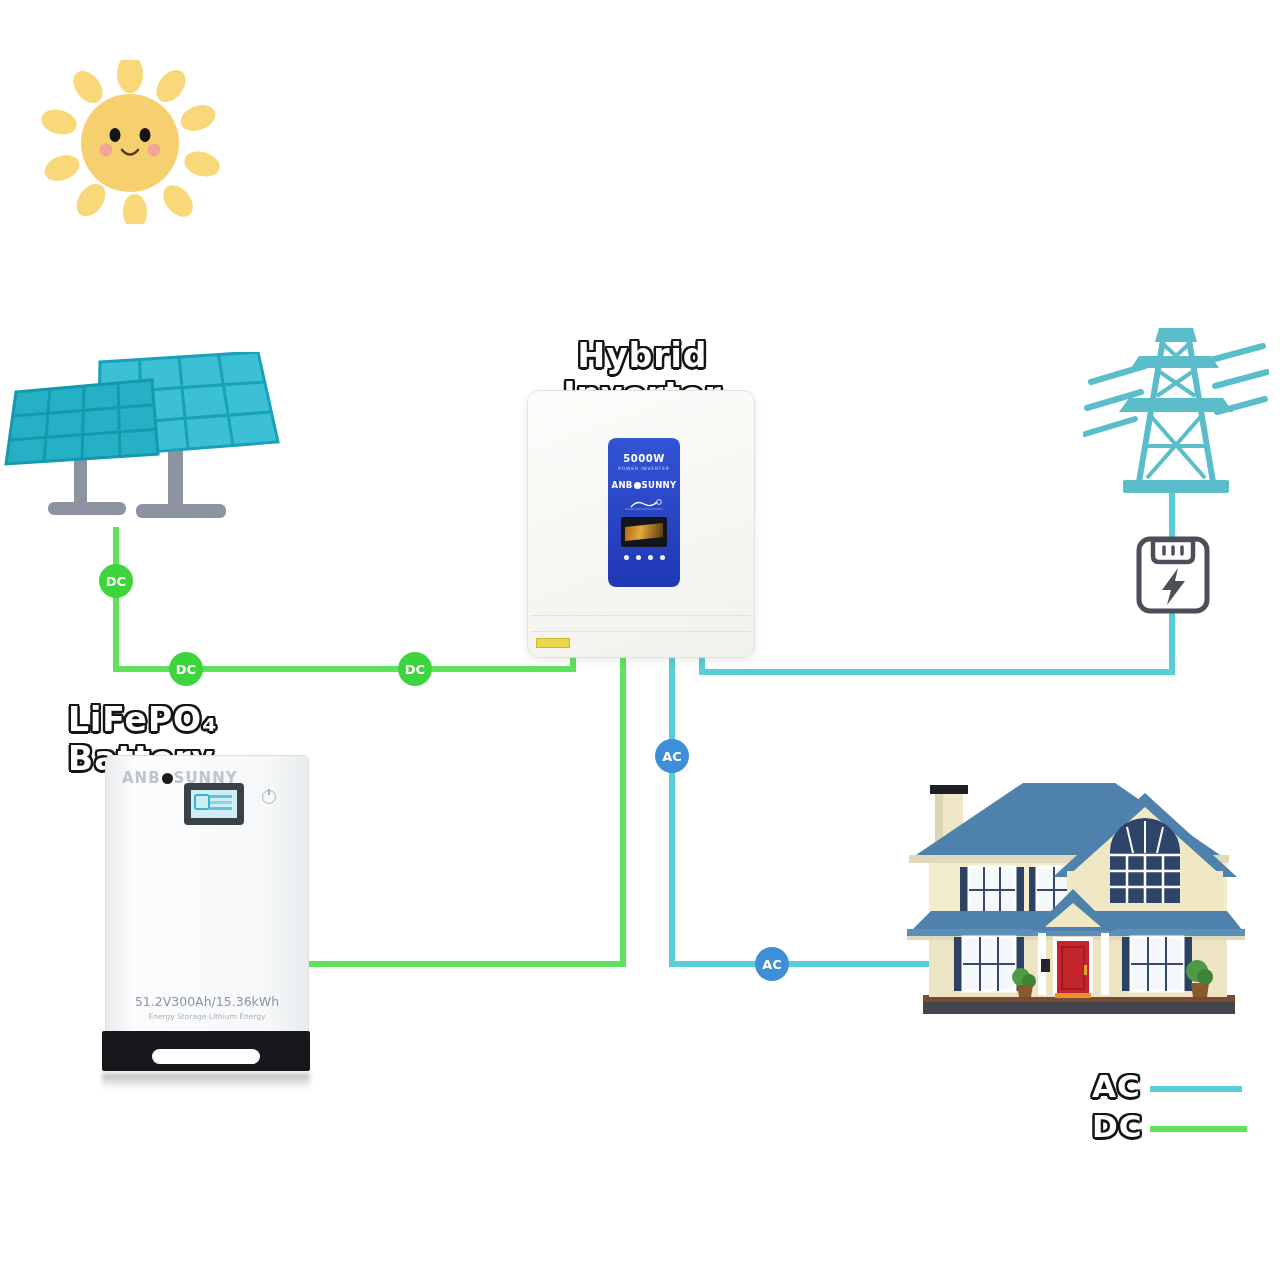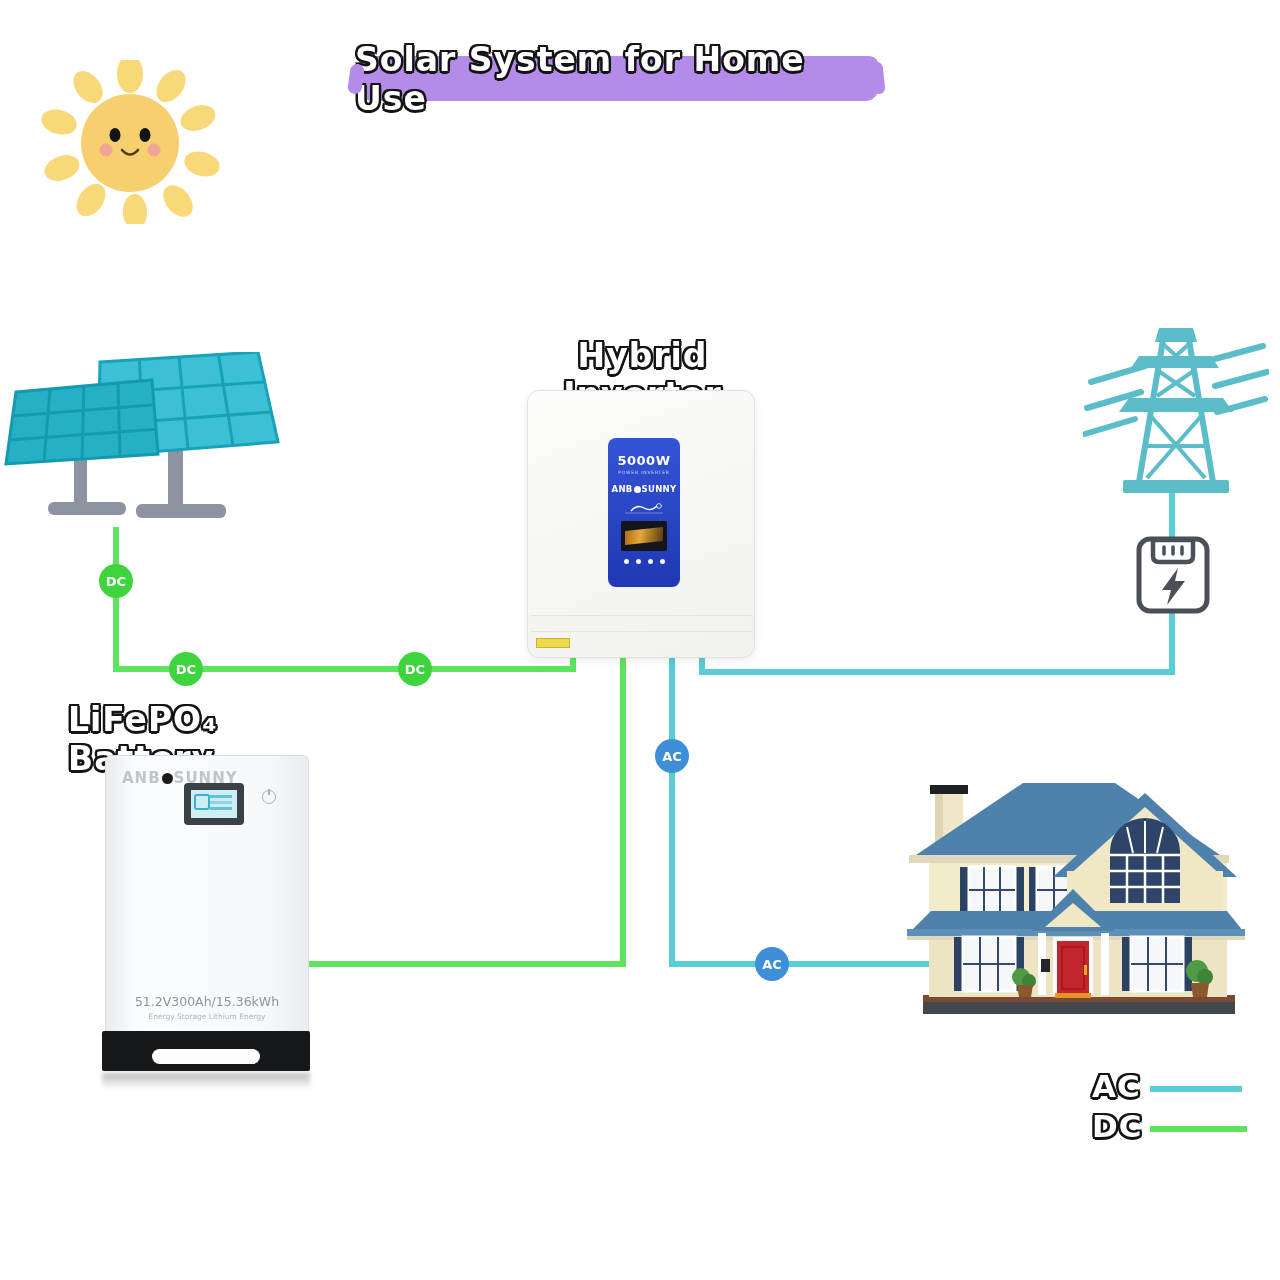--- a/index.html
+++ b/index.html
@@ -29,21 +29,21 @@
          font-family:"DejaVu Sans","Liberation Sans",sans-serif;}
   .badge.dcb{background:#3ed43e;}
   .badge.acb{background:#3e8ed8;}
   
   .inverter{left:527px;top:390px;width:226px;height:266px;background:linear-gradient(160deg,#fcfcfa,#f1f1ed);
             border:1px solid #e2e2dc;border-radius:12px;box-shadow:0 3px 8px rgba(0,0,0,0.08);}
   .inv-seam{position:absolute;left:3px;right:3px;height:1px;background:#e3e3dd;}
   .inv-panel{position:absolute;left:80px;top:47px;width:72px;height:149px;border-radius:8px;
              background:linear-gradient(180deg,#3354d6,#2038b4);display:flex;flex-direction:column;
              align-items:center;color:#fff;text-align:center;}
-  .inv-power{margin-top:15px;font-size:13px;font-weight:bold;letter-spacing:0.5px;}
+  .inv-power{margin-top:15px;font-size:10px;font-weight:bold;letter-spacing:0.5px;}
   .inv-type{font-size:4.5px;letter-spacing:0.8px;margin-top:2px;color:#cfd9ff;}
   .inv-brand{margin-top:9px;font-size:8.5px;font-weight:bold;letter-spacing:0.3px;display:flex;align-items:center;}
   .sun-dot{display:inline-block;width:7px;height:7px;border-radius:50%;background:#fff;margin:0 1px;}
   .inv-logo{margin-top:8px;}
   .inv-screen{margin-top:5px;width:46px;height:30px;background:#14151c;border-radius:2px;overflow:hidden;position:relative;}
   .inv-screen:before{content:"";position:absolute;left:4px;top:8px;width:38px;height:14px;
           background:linear-gradient(100deg,#b06a18,#e2a93c 40%,#5a3a10);transform:skewY(-6deg);}
   .inv-buttons{margin-top:8px;display:flex;gap:7px;}
   .inv-buttons i{width:5px;height:5px;border-radius:50%;background:#fff;opacity:0.95;}
   .inv-sticker{position:absolute;left:8px;bottom:9px;width:32px;height:8px;background:#ecd94e;border:1px solid #c9b52e;}
@@ -70,23 +70,20 @@
   .bat-reflection{position:absolute;left:-3px;top:318px;width:208px;height:16px;
             background:linear-gradient(180deg,rgba(60,60,65,0.35),rgba(60,60,65,0));filter:blur(2px);}
   
   .legend-label{font-size:31px;}
 </style>
 </head>
 <body>
 
 <div id="canvas">
 
-  <div class="abs banner">
-    <span class="outline-text banner-text">Solar System for Home Use</span>
-  </div>
 
   <svg class="abs" style="left:38px;top:60px" width="184" height="164" viewBox="0 0 184 164">
     <g fill="#f8d878">
       <ellipse cx="92" cy="14" rx="13" ry="19"></ellipse>
       <ellipse cx="133" cy="26" rx="12" ry="18" transform="rotate(38 133 26)"></ellipse>
       <ellipse cx="160" cy="58" rx="12" ry="18" transform="rotate(70 160 58)"></ellipse>
       <ellipse cx="164" cy="104" rx="12" ry="18" transform="rotate(105 164 104)"></ellipse>
       <ellipse cx="140" cy="141" rx="12" ry="18" transform="rotate(140 140 141)"></ellipse>
       <ellipse cx="97" cy="152" rx="12" ry="18" transform="rotate(178 97 152)"></ellipse>
       <ellipse cx="53" cy="140" rx="12" ry="18" transform="rotate(215 53 140)"></ellipse>

